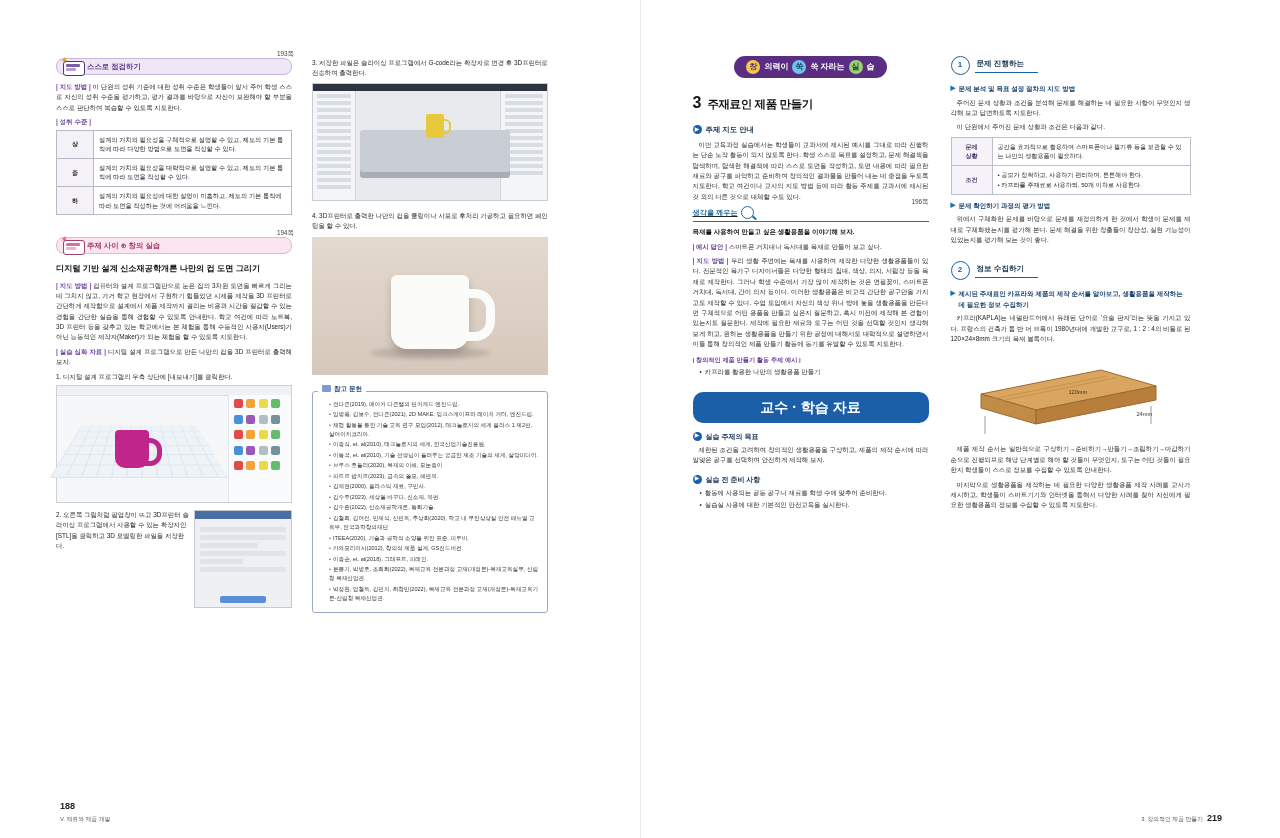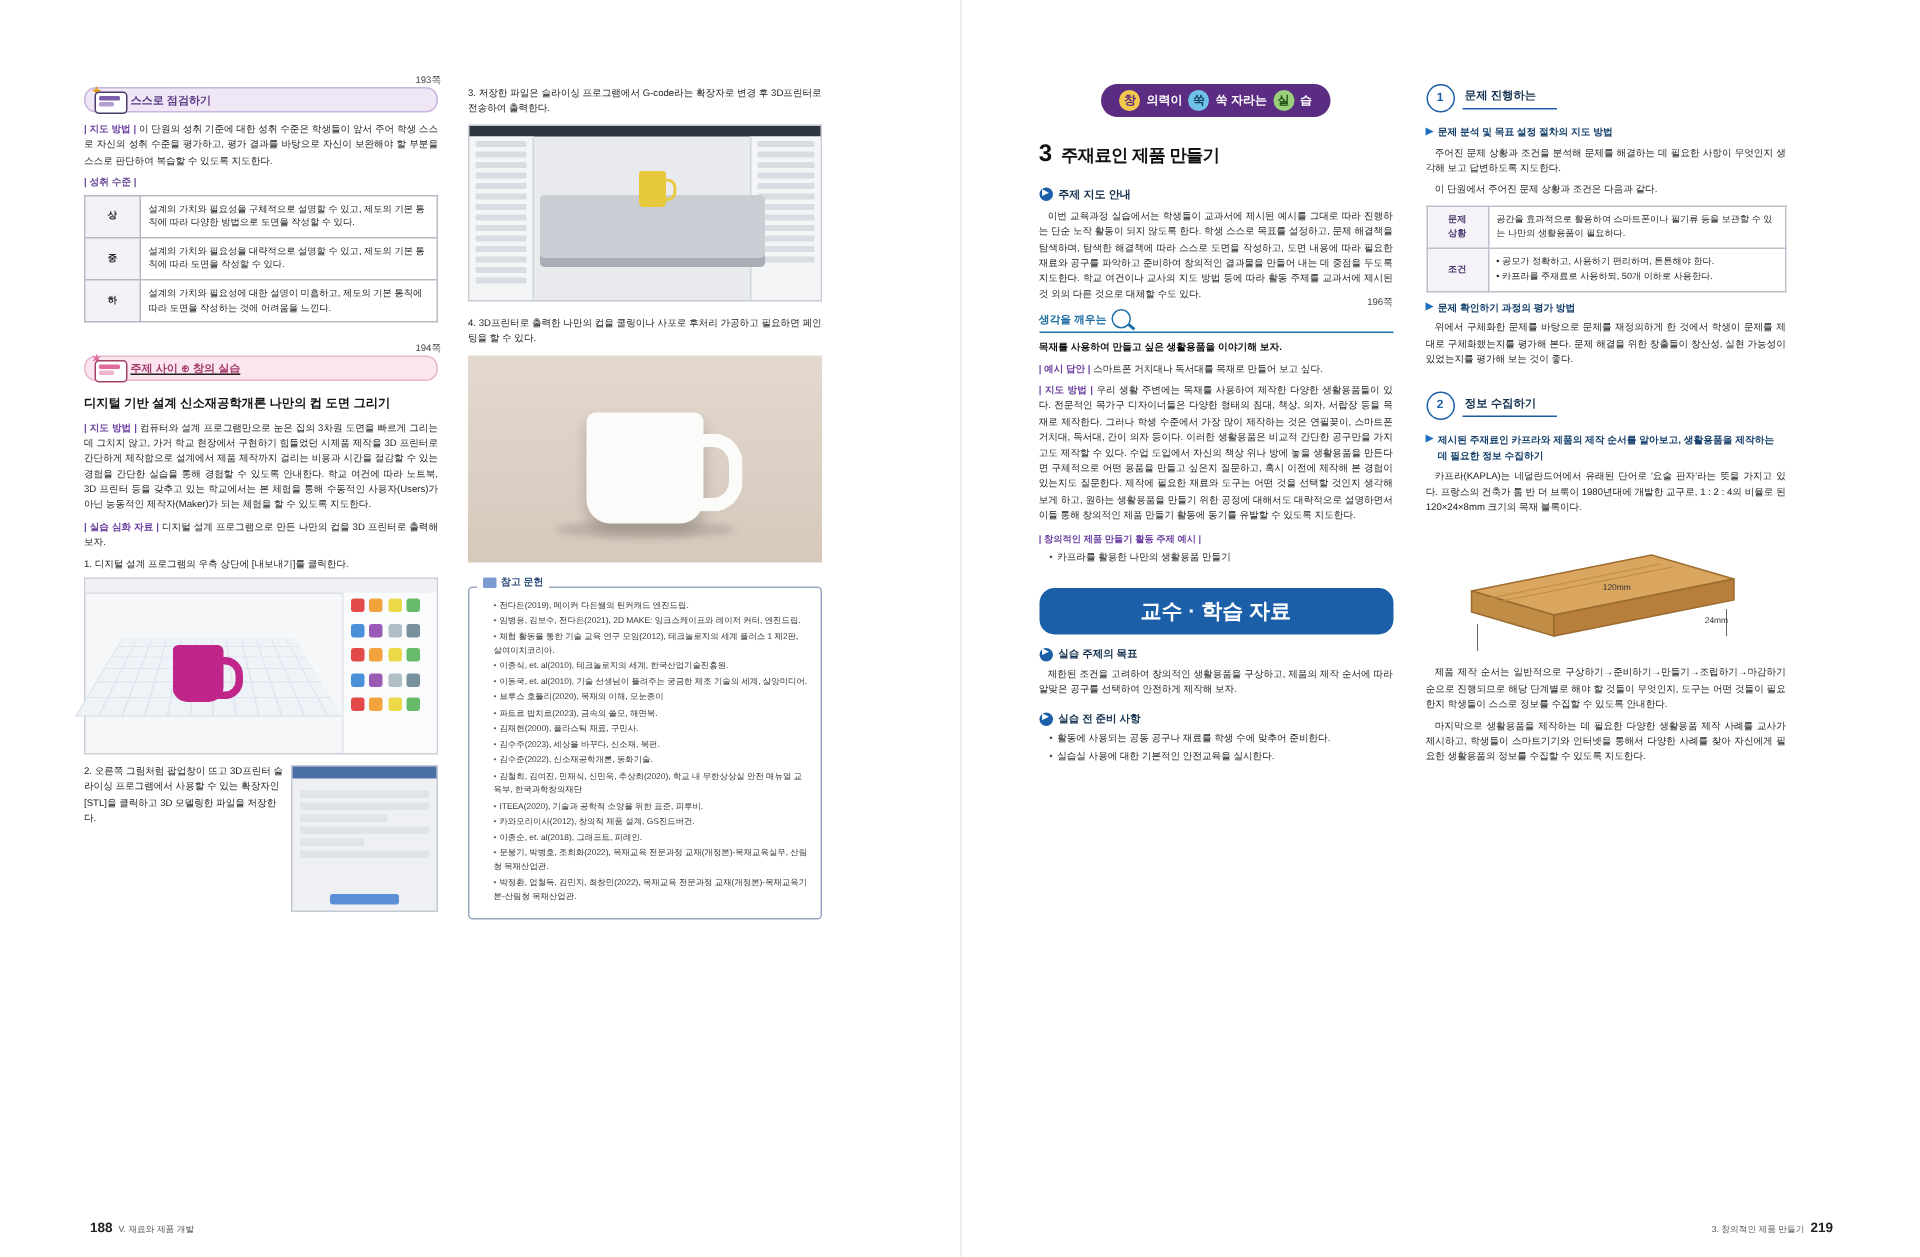--- a/index.html
+++ b/index.html
@@ -99,21 +99,21 @@
     font-size:6.6px;font-weight:bold;color:#2a4a7a;display:flex;align-items:center;gap:3px;
   }
   .reftitle .bk{width:9px;height:7px;background:#7b9bd1;border-radius:1px;display:inline-block;}
   .ref li{margin:0 0 1.5px 0;}
   ul.ref{margin:0;padding-left:8px;list-style:none;font-size:5.6px;line-height:1.62;color:#333;}
   ul.ref li:before{content:"•";margin-right:2px;color:#666;}
 
   
   .folio{position:absolute;bottom:14px;font-size:9px;font-weight:bold;color:#222;display:flex;align-items:baseline;gap:4px;}
   .folio .ft{font-size:5.8px;font-weight:normal;color:#555;}
-  .folio.l{left:60px;}
+  .folio.l{left:60px;flex-direction:column;}
   .folio.r{right:58px;}
 
   
   .slicer{position:relative;background:#e8eaee;border:1px solid #c8ccd4;}
   .slicer .bar{position:absolute;left:0;right:0;top:0;height:7px;background:#2e3440;}
   .slicer .side{position:absolute;left:0;top:7px;bottom:0;width:42px;background:#f4f5f7;border-right:1px solid #d2d6dd;}
   .slicer .side i{display:block;height:4px;margin:3px 4px;background:#d8dce3;border-radius:1px;}
   .slicer .rside{position:absolute;right:0;top:7px;bottom:0;width:46px;background:#f4f5f7;border-left:1px solid #d2d6dd;}
   .slicer .rside i{display:block;height:4px;margin:3px 4px;background:#d8dce3;border-radius:1px;}
   .plate{position:absolute;left:52%;top:58%;transform:translate(-50%,-50%);}
@@ -196,21 +196,21 @@
         </tr>
         <tr>
           <td class="k">하</td>
           <td>설계의 가치와 필요성에 대한 설명이 미흡하고, 제도의 기본 통칙에 따라 도면을 작성하는 것에 어려움을 느낀다.</td>
         </tr>
       </tbody>
           </table>
 
       <div style="height:22px;"></div>
 
-      <div style="position:relative;text-decoration:underline;">
+      <div style="position:relative;">
         <div class="banner pink">
           <span class="ico">
             <span class="doodle"><span class="st" style="color:#e06c9f;">✶</span><span class="b1" style="border-color:#a3406b;"></span><span class="b2" style="background:#e06c9f;"></span><span class="b3" style="background:#f0b3cd;"></span></span>
           </span>
           <span>주제 사이 ⊕ 창의 실습</span>
           <span style="position:absolute;right:-3px;top:-10px;font-size:6.4px;color:#444;font-weight:normal;">194쪽</span>
         </div>
       </div>
 
       <div style="height:8px;"></div>
@@ -364,21 +364,21 @@
         <span style="font-size:16px;font-weight:bold;color:#111;">3</span>
         <span class="title-lg">주재료인 제품 만들기</span>
       </div>
 
       <div style="display:flex;align-items:center;gap:4px;margin:6px 0 4px 0;">
         <span style="width:9px;height:9px;border-radius:50%;background:#1b5fa8;color:#fff;font-size:6px;display:flex;align-items:center;justify-content:center;">▶</span>
         <span style="font-size:7.4px;font-weight:bold;color:#14304f;">주제 지도 안내</span>
       </div>
       <div class="p indent">이번 교육과정 실습에서는 학생들이 교과서에 제시된 예시를 그대로 따라 진행하는 단순 노작 활동이 되지 않도록 한다. 학생 스스로 목표를 설정하고, 문제 해결책을 탐색하며, 탐색한 해결책에 따라 스스로 도면을 작성하고, 도면 내용에 따라 필요한 재료와 공구를 파악하고 준비하여 창의적인 결과물을 만들어 내는 데 중점을 두도록 지도한다. 학교 여건이나 교사의 지도 방법 등에 따라 활동 주제를 교과서에 제시된 것 외의 다른 것으로 대체할 수도 있다.</div>
 
-      <div style="position:relative;">
+      <div style="position:relative;text-decoration:underline;">
         <div class="thinkhdr">
           <span>생각을 깨우는</span>
           <span class="mag"></span>
           <span style="position:absolute;right:0;top:-9px;font-size:6.4px;color:#444;font-weight:normal;">196쪽</span>
         </div>
         <div class="rule"></div>
       </div>
 
       <div style="font-size:6.5px;font-weight:bold;color:#111;margin:5px 0 4px;">목재를 사용하여 만들고 싶은 생활용품을 이야기해 보자.</div>
       <div class="p"><span class="purple">| 예시 답안 |</span>

